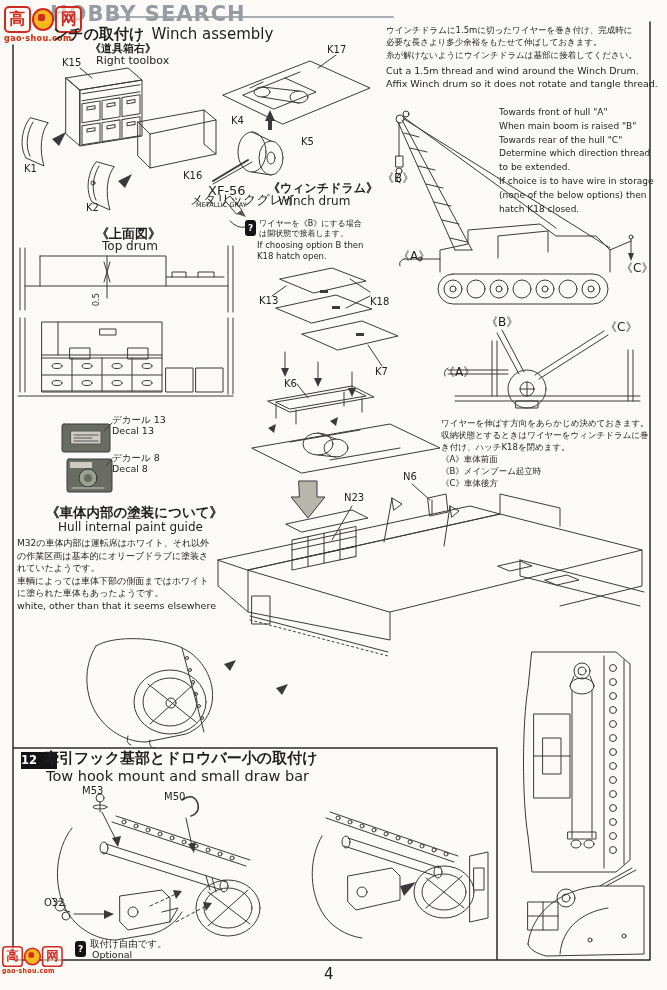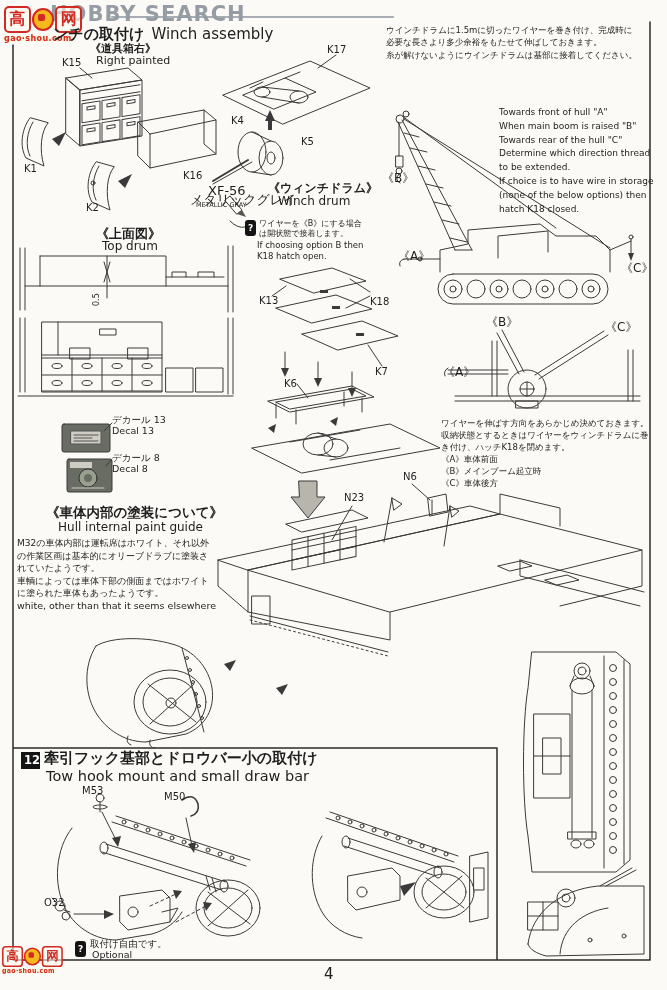--- a/index.html
+++ b/index.html
@@ -19,22 +19,22 @@
   .schar{display:inline-block;width:23px;height:23px;border:2px solid #d22a23;color:#d22a23;
          font-weight:bold;font-size:16px;line-height:21px;text-align:center;border-radius:5px;
          background:rgba(255,252,240,.6)}
   .thumb{display:inline-block;width:19px;height:19px;border-radius:50%;background:#f5b91e;
          border:2px solid #d22a23;position:relative}
   .thumb::after{content:"";position:absolute;left:4px;top:4px;width:7px;height:7px;background:#d22a23;border-radius:2px}
   .surl{font-size:8px;color:#d22a23;font-weight:bold;letter-spacing:.4px;margin-top:1px;text-shadow:0 0 2px #ffe9a8}
   .scale8{transform:scale(.78);transform-origin:0 0}
   .note-icon{position:absolute;width:11px;height:16px;background:#141414;border-radius:3px;
              color:#fff;font-size:9px;font-weight:bold;text-align:center;line-height:16px}
-  .numbox{position:absolute;width:19px;height:17px;background:#141414;color:#fff;font-size:11.5px;
-          font-weight:bold;text-align:right;line-height:17px}
+  .numbox{position:absolute;width:36px;height:17px;background:#141414;color:#fff;font-size:11.5px;
+          font-weight:bold;text-align:left;line-height:17px}
   .vert{transform:rotate(-90deg);transform-origin:0 0}
   .blk div{white-space:nowrap}
 </style>
 </head>
 <body>
 
 <div class="page">
 
   <svg class="art" width="667" height="990" viewBox="0 0 667 990">
     <g fill="none" stroke="#3a3a3a" stroke-width="1" stroke-linecap="round" stroke-linejoin="round">
@@ -367,21 +367,21 @@
     </div>
     <div class="surl">gao·shou.com</div>
   </div>
 
   <div class="titlerow" style="left:53px;top:25px">
     <span class="fs15 b">ンチの取付け</span>
     <span class="fs15">Winch assembly</span>
   </div>
 
   <div class="lbl fs11 b" style="left:90px;top:43px">《道具箱右》</div>
-  <div class="lbl fs11" style="left:96px;top:55px">Right painted</div>
+  <div class="lbl fs11" style="left:96px;top:55px">Right toolbox</div>
 
   <div class="lbl fs13" style="left:62px;top:57px">K15</div>
   <div class="lbl fs13" style="left:327px;top:44px">K17</div>
   <div class="lbl fs13" style="left:231px;top:115px">K4</div>
   <div class="lbl fs13" style="left:301px;top:136px">K5</div>
   <div class="lbl fs13" style="left:24px;top:163px">K1</div>
   <div class="lbl fs13" style="left:183px;top:170px">K16</div>
   <div class="lbl fs13" style="left:86px;top:202px">K2</div>
 
   <div class="lbl fs75" style="left:208px;top:184px">XF-56</div>
@@ -408,20 +408,24 @@
 
   <div class="lbl fs95" style="left:112px;top:415px">デカール 13</div>
   <div class="lbl fs95" style="left:112px;top:426px">Decal 13</div>
   <div class="lbl fs95" style="left:112px;top:453px">デカール 8</div>
   <div class="lbl fs95" style="left:112px;top:464px">Decal 8</div>
 
   <div class="lbl fs85 blk" style="left:386px;top:24px;line-height:12.3px">
     <div>ウインチドラムに1.5mに切ったワイヤーを巻き付け、完成時に</div>
     <div>必要な長さより多少余裕をもたせて伸ばしておきます。</div>
     <div>糸が解けないようにウインチドラムは基部に接着してください。</div>
+  </div>
+  <div class="lbl fs95 blk" style="left:386px;top:64px;line-height:13px">
+    <div>Cut a 1.5m thread and wind around the Winch Drum.</div>
+    <div>Affix Winch drum so it does not rotate and tangle thread.</div>
   </div>
 
   <div class="lbl fs9 blk" style="left:499px;top:106px;line-height:13.8px">
     <div>Towards front of hull "A"</div>
     <div>When main boom is raised "B"</div>
     <div>Towards rear of the hull "C"</div>
     <div>Determine which direction thread</div>
     <div>to be extended.</div>
     <div>If choice is to have wire in storage</div>
     <div>(none of the below options) then</div>

